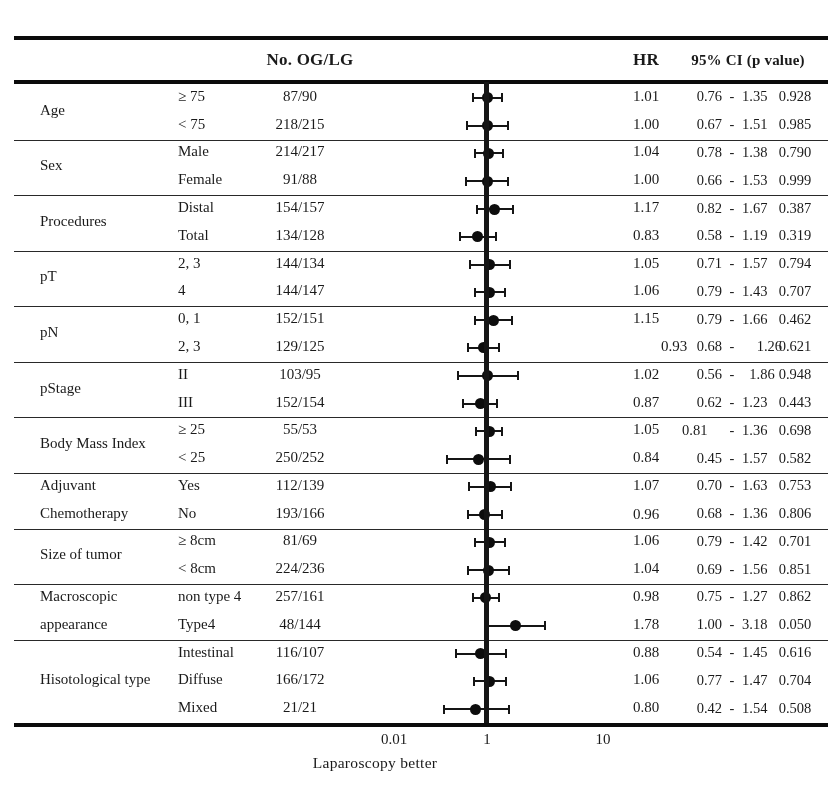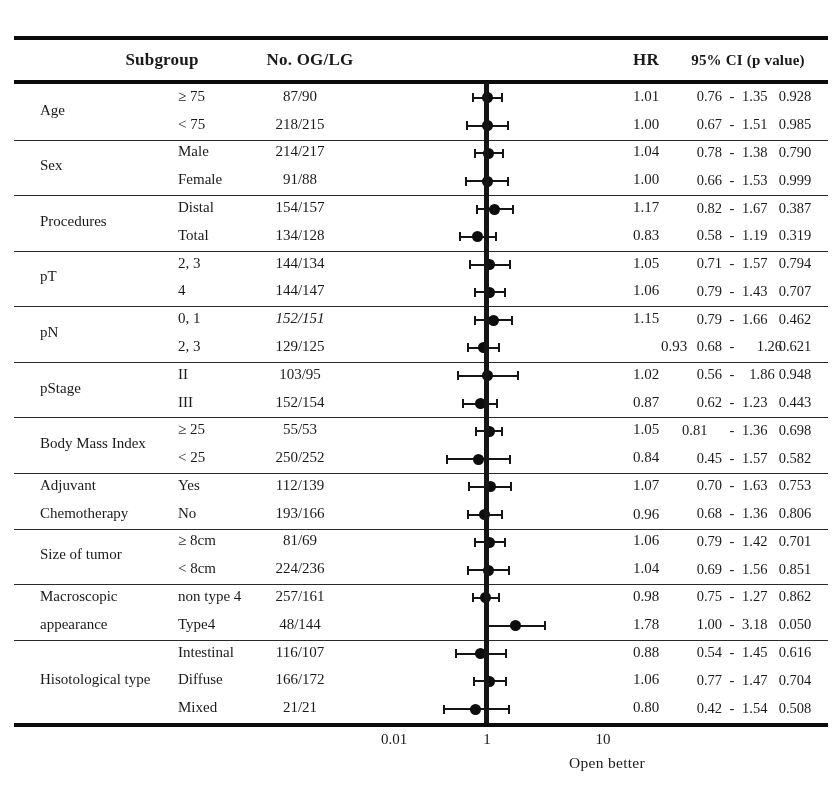--- a/index.html
+++ b/index.html
@@ -31,21 +31,20 @@
 </style>
 </head>
 <body>
 
 <div class="fig">
 
   <div class="rule thick" style="left:14px;top:36px;width:814px;"></div>
   <div class="rule thick" style="left:14px;top:80px;width:814px;"></div>
   <div class="rule thick" style="left:14px;top:723px;width:814px;"></div>
 
-  <div class="hdr" style="left:92px;top:50px;width:140px;">Subgroup</div>
   <div class="hdr" style="left:250px;top:50px;width:120px;">No. OG/LG</div>
   <div class="hdr" style="left:616px;top:50px;width:60px;">HR</div>
   <div class="hdr small" style="left:672px;top:52px;width:152px;">95% CI (p value)</div>
 
   <div id="plot-body" class="abs" style="left:0;top:0;width:840px;height:794px;">
       <div class="cell" style="left: 40px; top: 101.783px;">Age</div>
       <div class="cell" style="left: 178px; top: 87.8913px;">≥ 75</div>
       <div class="cell center" style="left: 252px; top: 87.8913px; width: 96px;">87/90</div>
       <div class="whisker" style="left: 473.294px; top: 96.8913px; width: 28.6948px;"></div>
       <div class="cap" style="left: 472.294px; top: 93.3913px;"></div>
@@ -151,21 +150,21 @@
       <div class="cell center" style="left: 616px; top: 282.37px; width: 60px;">1.06</div>
       <div class="ci-wrap" style="left: 682px; top: 282.87px; width: 104px;">
         <span style="width: 40px; text-align: right;">0.79</span>
         <span style="width: 20px; text-align: center;">-</span>
         <span style="width: 40px; text-align: left;">1.43</span>
       </div>
       <div class="cell center small" style="left: 766px; top: 282.87px; width: 58px;">0.707</div>
       <div class="rule thin" style="left: 14px; top: 306.261px; width: 814px;"></div>
       <div class="cell" style="left: 40px; top: 324.043px;">pN</div>
       <div class="cell" style="left: 178px; top: 310.152px;">0, 1</div>
-      <div class="cell center" style="left: 252px; top: 310.152px; width: 96px; font-style: italic;">152/151</div>
+      <div class="cell center" style="left: 252px; top: 310.152px; width: 96px;">152/151</div>
       <div class="whisker" style="left: 475.227px; top: 319.152px; width: 37.0853px;"></div>
       <div class="cap" style="left: 474.227px; top: 315.652px;"></div>
       <div class="cap" style="left: 511.312px; top: 315.652px;"></div>
       <div class="dot" style="left: 488.48px; top: 314.652px;"></div>
       <div class="cell center" style="left: 616px; top: 310.152px; width: 60px;">1.15</div>
       <div class="ci-wrap" style="left: 682px; top: 310.652px; width: 104px;">
         <span style="width: 40px; text-align: right;">0.79</span>
         <span style="width: 20px; text-align: center;">-</span>
         <span style="width: 40px; text-align: left;">1.66</span>
       </div>
@@ -366,15 +365,15 @@
         <span style="width: 40px; text-align: left;">1.54</span>
       </div>
       <div class="cell center small" style="left: 766px; top: 699.609px; width: 58px;">0.508</div>
     </div>
 
   <div class="refline" style="left:484px;top:82px;height:641px;"></div>
 
   <div class="axis-tick" style="left:364px;top:731px;width:60px;">0.01</div>
   <div class="axis-tick" style="left:467px;top:731px;width:40px;">1</div>
   <div class="axis-tick" style="left:573px;top:731px;width:60px;">10</div>
-  <div class="axis-label" style="left:527px;top:754px;width:160px;">Open better</div>
+  <div class="axis-label" style="left:275px;top:754px;width:200px;">Laparoscopy better</div>
 
 </div>
 
 </body></html>

